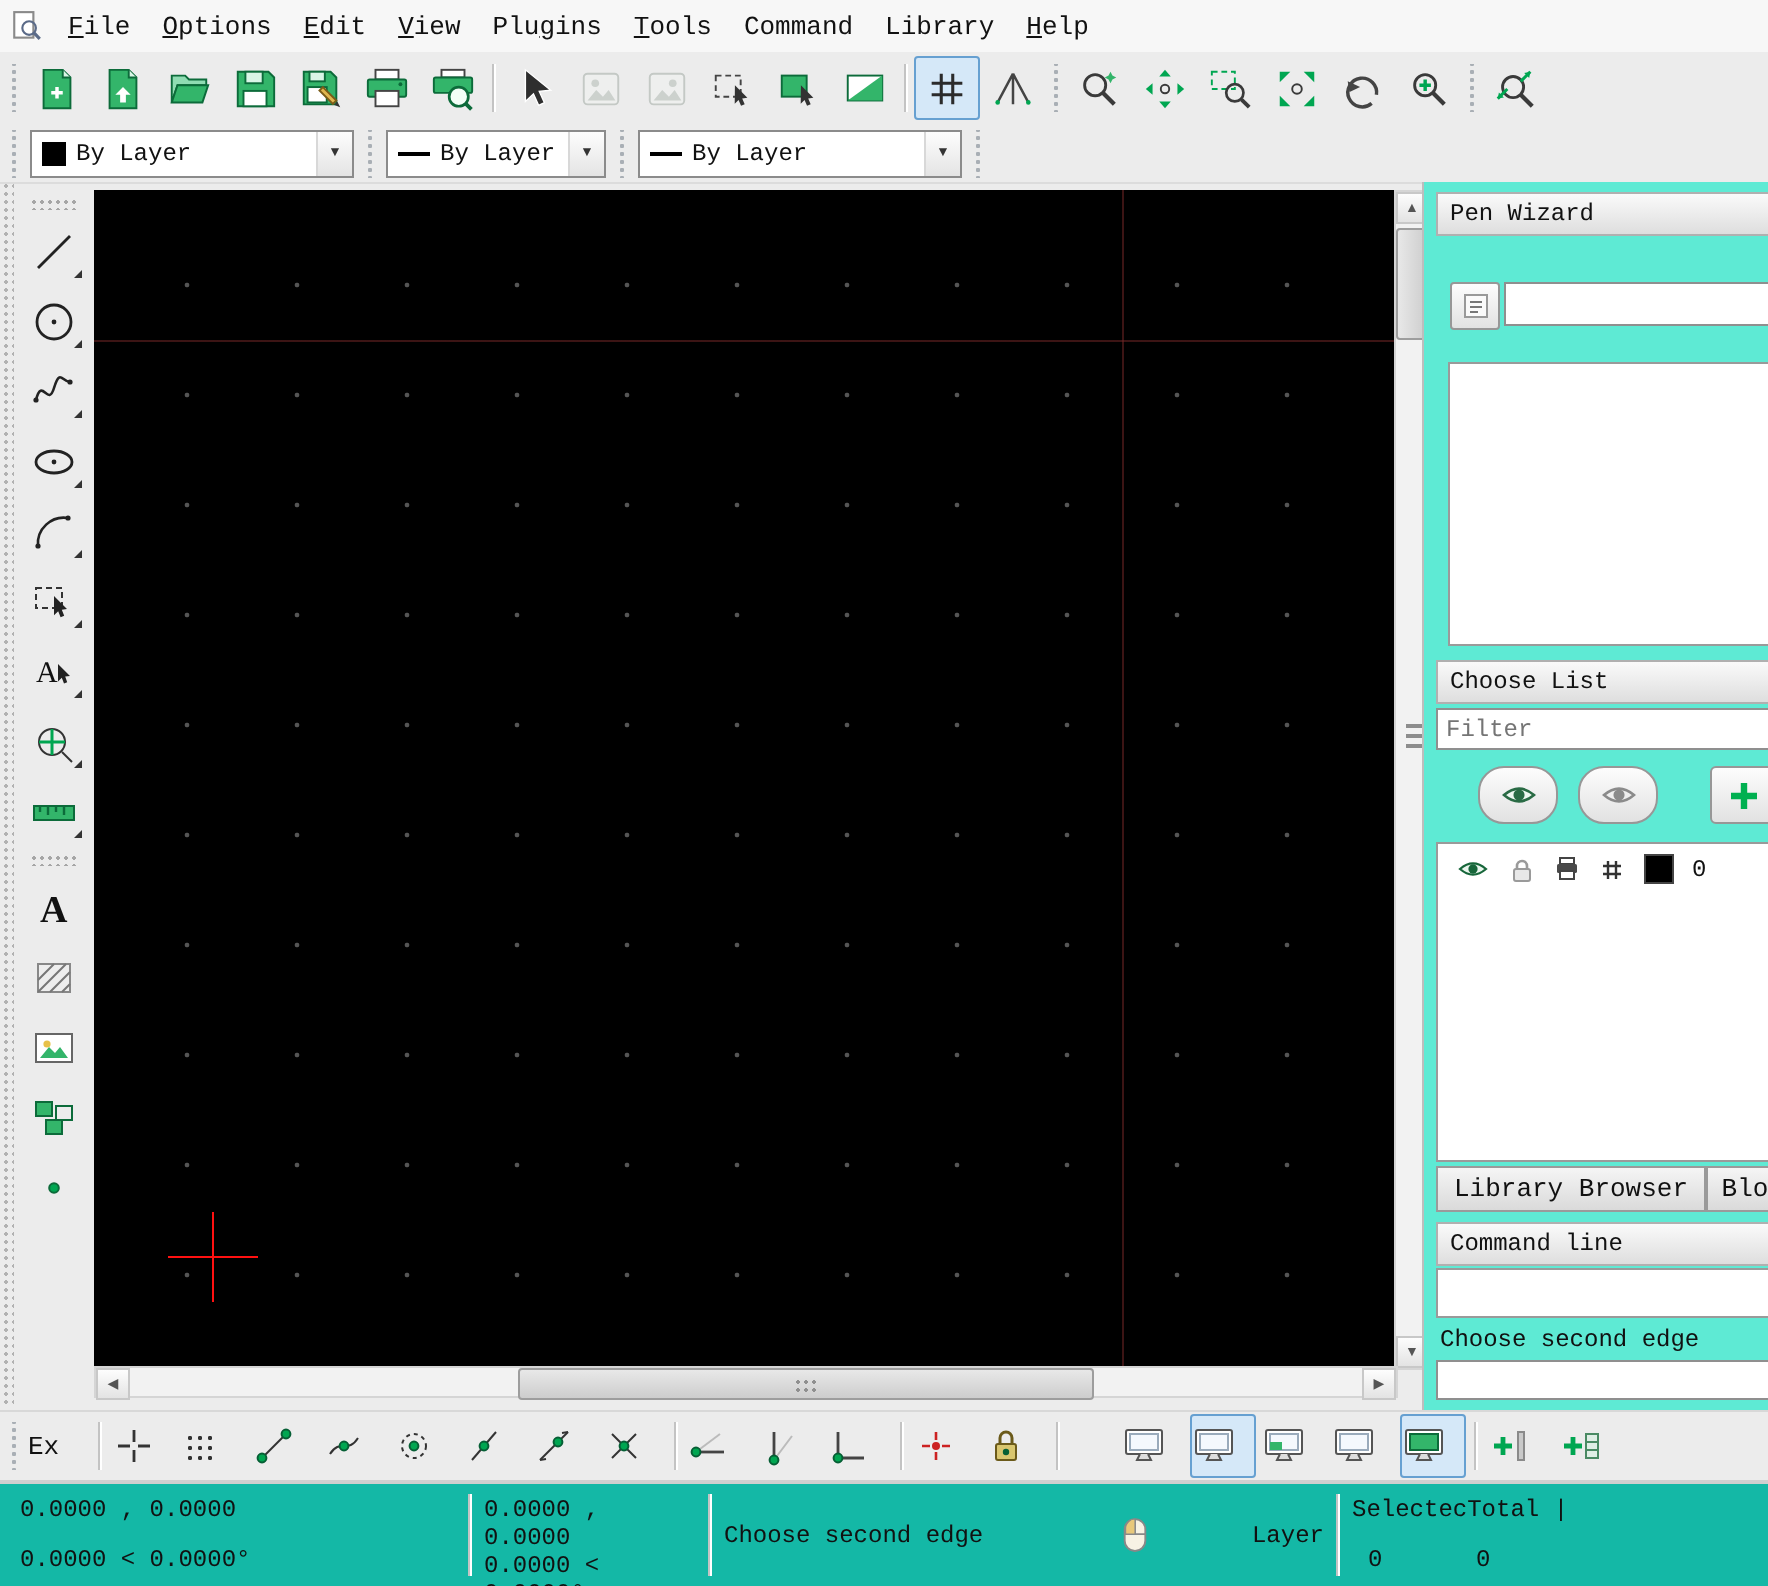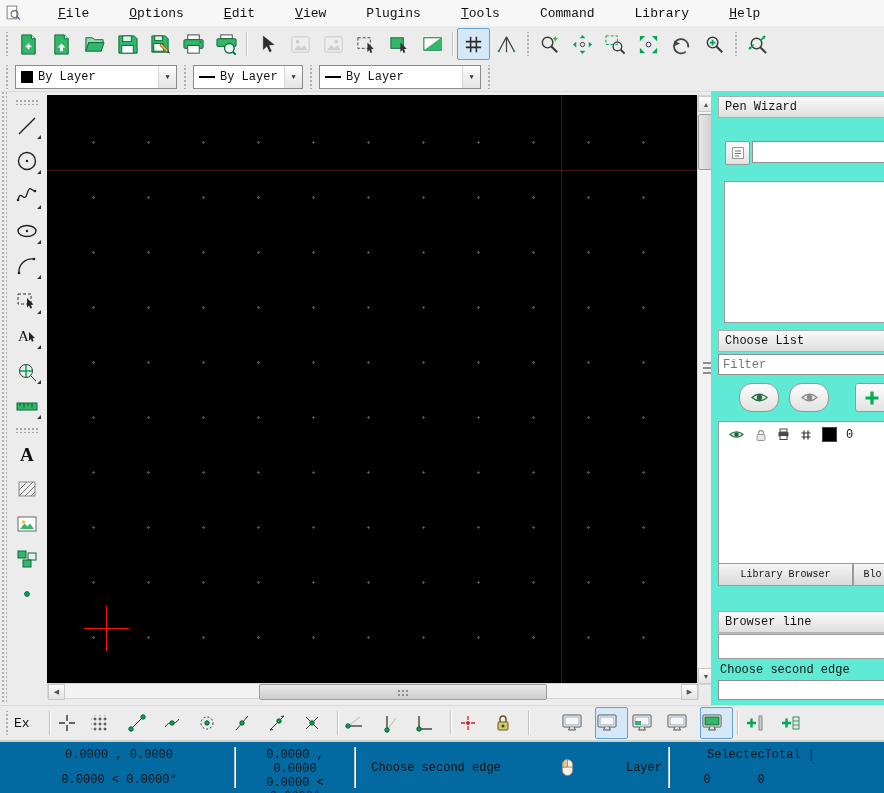--- a/index.html
+++ b/index.html
@@ -5,21 +5,21 @@
   html,body{margin:0;padding:0;background:#9a9a9a;}
   .window{position:relative;width:884px;height:793px;background:#ececec;overflow:hidden;
           font-family:"Liberation Sans",sans-serif;font-size:12px;color:#111;}
   u{text-decoration:underline;}
 
   
   .menubar{position:absolute;left:0;top:0;width:100%;height:26px;background:#f7f7f7;
            border-bottom:1px solid #d9d9d9;display:flex;align-items:center;padding:0 3px;
            font-family:"Liberation Mono",monospace;font-size:13px;}
   .app-ico{width:20px;height:18px;display:flex;align-items:center;justify-content:center;margin-right:3px;}
-  .menu-item{padding:3px 8px;cursor:default;white-space:pre;margin-left:24px;}
+  .menu-item{padding:3px 8px;cursor:default;white-space:pre;}
 
   
   .toolbar1{position:absolute;left:0;top:26px;width:100%;height:36px;background:#ececec;
             border-bottom:1px solid #dcdcdc;display:flex;align-items:center;padding:0 2px;}
   .toolbar2{position:absolute;left:0;top:62px;width:100%;height:29px;background:#ececec;
             border-bottom:1px solid #dcdcdc;display:flex;align-items:center;padding:0 2px;}
   .tb{position:relative;width:31px;height:30px;display:flex;align-items:center;justify-content:center;
       border:1px solid transparent;border-radius:2px;flex:none;}
   .tb.pressed,.sb.pressed{background:#d5e8f8;border-color:#66a0d1;}
   .tb.disabled{opacity:.55;filter:grayscale(.6);}
@@ -80,41 +80,41 @@
           border-left:1px solid #bdbdbd;font-family:"Liberation Mono",monospace;font-size:12px;}
   .dock-title{position:absolute;left:6px;right:-3px;height:20px;background:linear-gradient(#fafafa,#dedede);
               border:1px solid #b0b0b0;display:flex;align-items:center;padding:0 6px;}
   .panel-btn{position:absolute;background:linear-gradient(#fdfdfd,#e2e2e2);border:1px solid #979797;
              display:flex;align-items:center;justify-content:center;}
   input.txt{position:absolute;border:1px solid #8f8f8f;background:#fff;
             font:12px "Liberation Mono",monospace;padding:0 4px;box-sizing:border-box;color:#222;}
   .whitebox{position:absolute;background:#fff;border:1px solid #9a9a9a;}
   .layer-row{display:flex;align-items:center;height:25px;gap:9px;padding-left:9px;}
   .layer-swatch{width:13px;height:13px;background:#000;border:1px solid #444;flex:none;}
-  .rtab{position:absolute;top:472px;height:21px;border:1px solid #9a9a9a;
+  .rtab{position:absolute;top:492px;height:21px;border:1px solid #9a9a9a;
         background:linear-gradient(#f5f5f5,#dadada);display:flex;align-items:center;justify-content:center;
-        font-size:10px;white-space:nowrap;overflow:hidden;}
+        font-size:13px;white-space:nowrap;overflow:hidden;}
   .cl-prompt{position:absolute;left:8px;top:572px;white-space:nowrap;}
   .splitter-grip{position:absolute;left:-9px;top:271px;width:8px;height:15px;
                  background:repeating-linear-gradient(#8d8d8d 0 2px,transparent 2px 5px);}
 
   
   .snapbar{position:absolute;left:0;top:705px;width:100%;height:34px;background:#ececec;
            border-top:1px solid #d8d8d8;border-bottom:1px solid #d0d0d0;display:flex;align-items:center;padding:0 2px;}
   .sb{position:relative;width:31px;height:30px;display:flex;align-items:center;
       border:1px solid transparent;border-radius:2px;flex:none;margin:0 1px;}
   .sb.exbtn{font-family:"Liberation Mono",monospace;font-size:13px;width:30px;}
   .dotgrid{width:17px;height:17px;background-image:radial-gradient(circle,#333 1px,transparent 1.15px);
            background-size:5px 5px;background-position:1.5px 1.5px;}
   .sp26{width:26px;flex:none;}
 
   
-  .statusbar{position:absolute;left:0;top:741px;width:100%;height:52px;background:#0369a1;
+  .statusbar{position:absolute;left:0;top:741px;width:100%;height:52px;background:#14b8a6;
              border-top:1px solid #cfcfcf;display:flex;align-items:stretch;padding:4px 0 4px 4px;
-             font-family:"Liberation Mono",monospace;font-size:12px;box-sizing:border-box;text-align:center;}
+             font-family:"Liberation Mono",monospace;font-size:12px;box-sizing:border-box;}
   .scell{padding:2px 6px;display:flex;flex-direction:column;justify-content:space-between;flex:none;}
   .c1{width:218px;} .c2{width:106px;}
   .c3{width:300px;flex-direction:row;align-items:center;gap:8px;}
   .c3 .hint{width:148px;}
   .c4{width:170px;}
   .ssep{width:2px;flex:none;background:linear-gradient(90deg,#c4c4c4 1px,#ffffff 1px);margin:1px 0;}
   .sel-values{display:flex;}
   .sel-values span{width:46px;padding-left:8px;}
 
   .watermark{position:absolute;left:751px;top:746px;font-size:26px;font-weight:bold;letter-spacing:2px;
@@ -497,21 +497,21 @@
           </svg>
         <span class="layer-swatch"></span>
         <span>0</span>
       </div>
     </div>
 
     <div class="rtab" style="left:6px;width:133px;">Library Browser</div>
     <div class="rtab" style="left:141px;width:37px;">Blo</div>
 
     <div class="dock-title" style="top:520px;">
-        <span>Browser line</span>
+        <span>Command line</span>
       </div>
     <div class="whitebox" style="left:6px;top:543px;right:-3px;height:23px;"></div>
     <div class="cl-prompt">Choose second edge</div>
     <input class="txt" style="left: 6px; top: 589px; width: 170px; height: 20px;">
   </div>
 
   <div class="snapbar">
     <span class="grip"></span>
     <span class="sb exbtn">
         <span>Ex</span>

